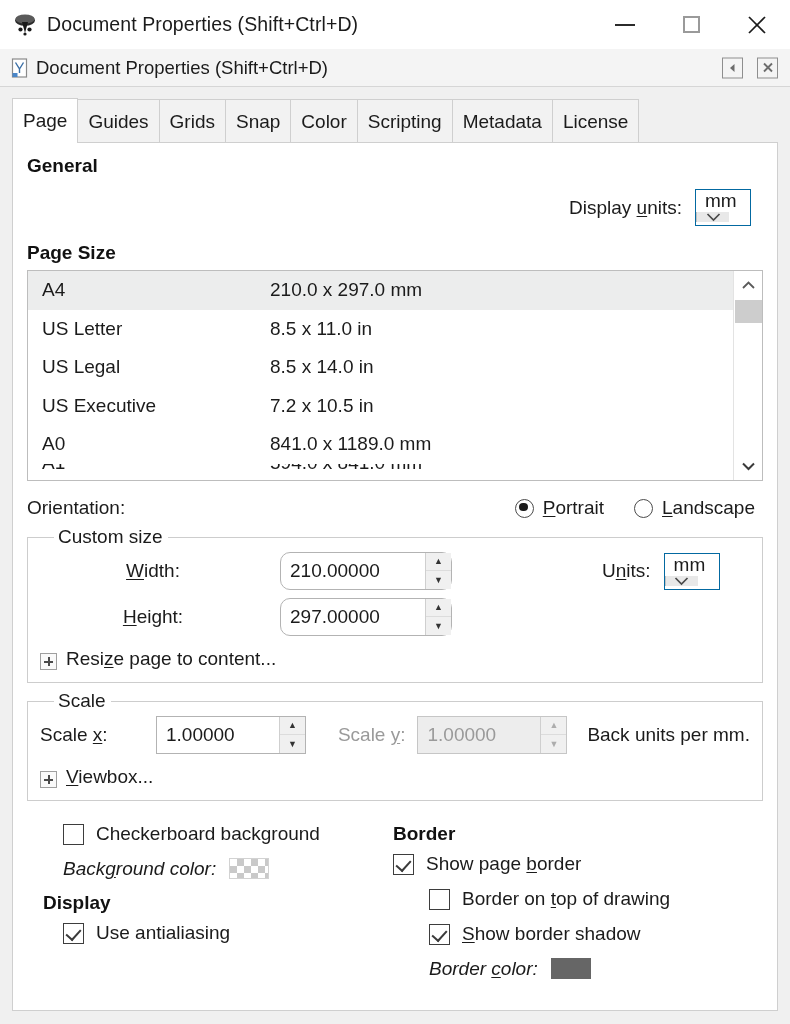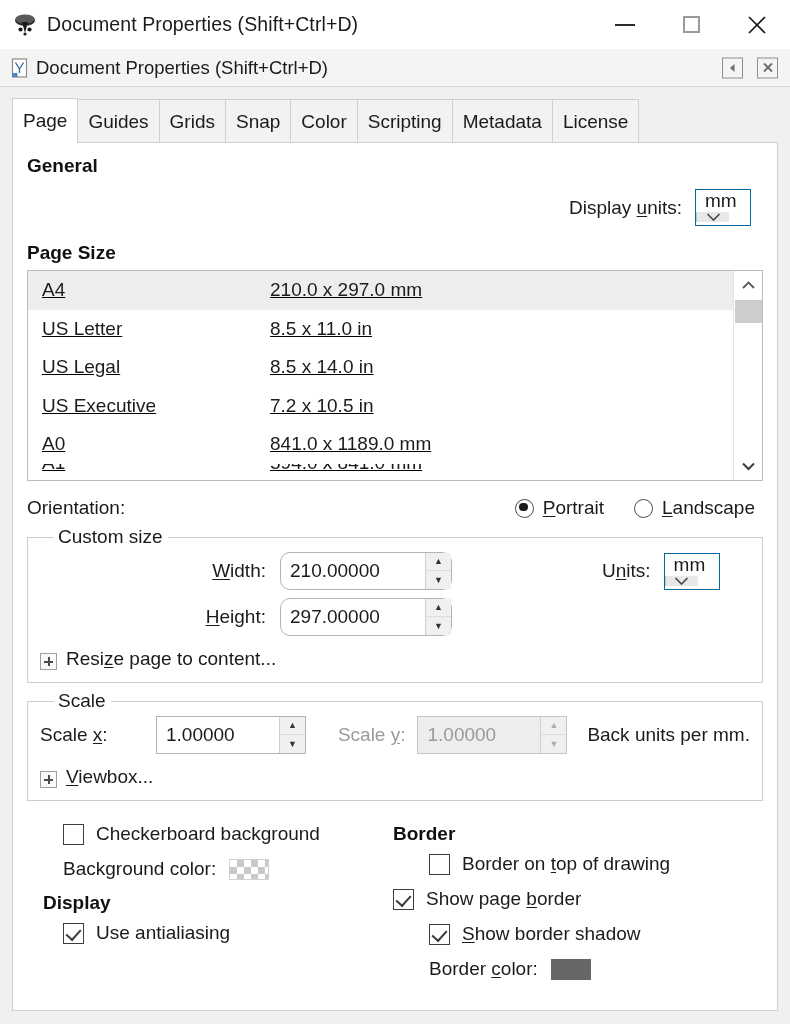--- a/index.html
+++ b/index.html
@@ -196,21 +196,20 @@
   
   .pagesize-label { margin-top: 16px; }
   .listbox {
     position: relative;
     margin-top: 6px;
     height: 211px;
     border: 1px solid #bdbdbd;
     background: #ffffff;
     overflow: hidden;
     display: flex;
-    text-decoration: underline;
   }
   .list-rows { flex: 1 1 auto; }
   .list-row {
     height: 38.5px;
     display: flex;
     align-items: center;
     padding-left: 14px;
     font-size: 19px;
     color: #1b1b1b;
   }
@@ -308,21 +307,21 @@
   }
 
   .spin-row {
     display: flex;
     align-items: center;
     margin-bottom: 8px;
   }
   .spin-label {
     width: 240px;
     flex: 0 0 240px;
-    text-align: right;
+    text-align: center;
     padding-right: 14px;
     font-size: 19px;
     color: #1b1b1b;
   }
   .spinbox {
     display: inline-flex;
     height: 38px;
     border: 1px solid #b3b3b3;
     background: #ffffff;
   }
@@ -418,24 +417,25 @@
     content: "";
     position: absolute;
     left: 4.5px; top: 2px;
     width: 7px; height: 12px;
     border: solid #3a3a3a;
     border-width: 0 2px 2px 0;
     transform: rotate(42deg);
   }
   .color-row {
     display: flex;
-    align-items: center;
+    align-items: flex-start;
     font-size: 19px;
     color: #1b1b1b;
     margin-bottom: 10px;
+    font-style: italic;
   }
   .swatch {
     width: 40px; height: 21px;
     margin-left: 13px;
     border: 1px solid #d2d2d2;
   }
   .swatch.checker {
     background-color: #ffffff;
     background-image:
       linear-gradient(45deg, #c9c9c9 25%, transparent 25%, transparent 75%, #c9c9c9 75%),
@@ -695,30 +695,30 @@
 
         <label class="check-item pad-left-check">
           <span class="checkbox on"></span>
           <span>Use antialiasing</span>
         </label>
       </div>
 
       <div class="col-right">
         <div class="grp-title">Border</div>
 
+        <label class="check-item">
+          <span class="checkbox on"></span>
+          <span><span>Show page </span><u>b</u><span>order</span></span>
+        </label>
+
         <label class="check-item indent">
           <span class="checkbox"></span>
           <span><span>Border on </span><u>t</u><span>op of drawing</span></span>
         </label>
 
-        <label class="check-item">
-          <span class="checkbox on"></span>
-          <span><span>Show page </span><u>b</u><span>order</span></span>
-        </label>
-
         <label class="check-item indent">
           <span class="checkbox on"></span>
           <span><u>S</u><span>how border shadow</span></span>
         </label>
 
         <div class="color-row" style="padding-left:36px;">
           <span><span>Border </span><u>c</u><span>olor:</span></span>
           <span class="swatch solid" id="border-swatch" style="background: rgb(102, 102, 102);"></span>
         </div>
       </div>

